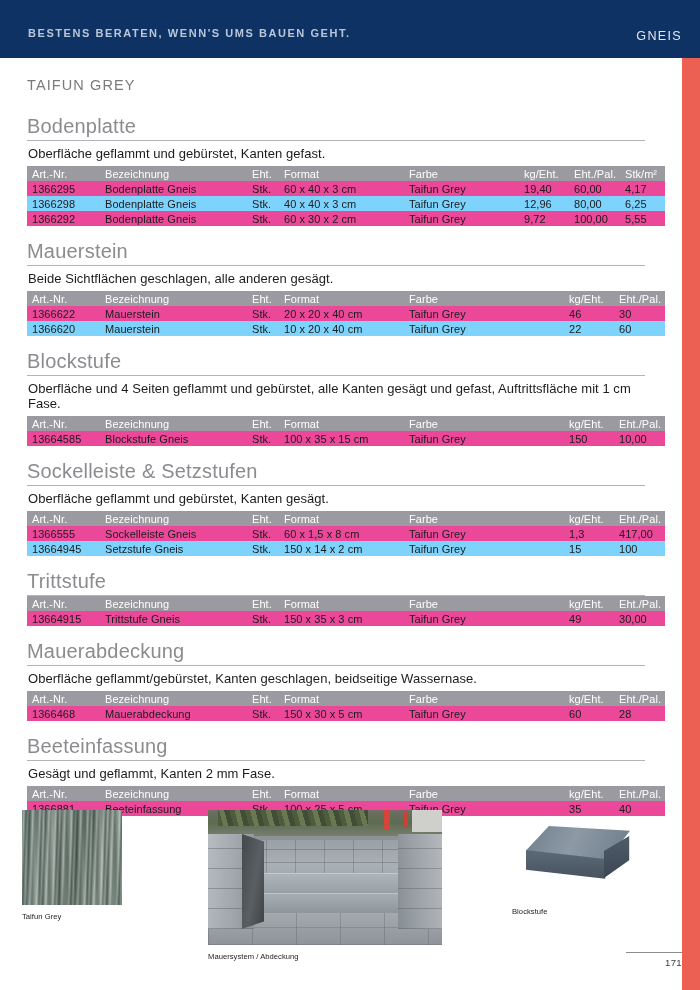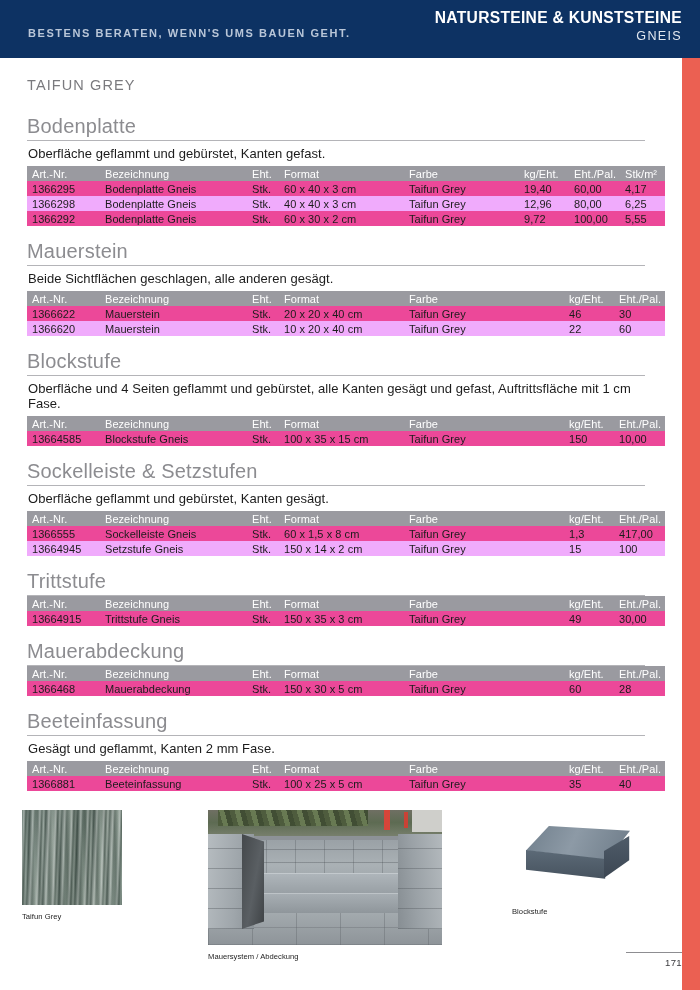--- a/index.html
+++ b/index.html
@@ -116,21 +116,21 @@
     vertical-align: middle;
   }
   table.spec tbody td {
     height: 15px;
     padding: 0 0 0 5px;
     color: #1c1c1c;
     vertical-align: middle;
     letter-spacing: 0.05px;
   }
   table.spec tbody tr.odd td  { background: #ec4899; }
-  table.spec tbody tr.even td { background: #f0abfc; }
+  table.spec tbody tr.even td { background: #7dd3fc; }
 
   
   .c-art    { width: 73px; }
   .c-bez    { width: 147px; }
   .c-eht    { width: 32px; }
   .c-format { width: 125px; }
   .c-farbe  { width: 115px; }
   .c-kg     { width: 50px; }
   .c-pal    { width: 51px; }
   .c-stk    { width: 45px; }
@@ -291,21 +291,20 @@
     letter-spacing: 0.3px;
   }
 </style>
 </head>
 <body>
 
 <div id="page">
 
   <div class="header-bar">
     <div class="header-tagline">BESTENS BERATEN, WENN'S UMS BAUEN GEHT.</div>
-    <div class="header-title">NATURSTEINE &amp; KUNSTSTEINE</div>
     <div class="header-subtitle">GNEIS</div>
   </div>
 
   <div class="side-accent"></div>
 
   <div class="content">
     <h1 class="page-title">TAIFUN GREY</h1>
     <div id="sections-host">
         <div class="section">
           <h2 class="section-heading">Bodenplatte</h2>
@@ -527,20 +526,21 @@
                 <td>150 x 35 x 3 cm</td>
                 <td>Taifun Grey</td>
                 <td>49</td>
                 <td>30,00</td>
               </tr>
             </tbody>
           </table>
         </div>
         <div class="section">
           <h2 class="section-heading">Mauerabdeckung</h2>
+          <div class="section-desc">Oberfläche geflammt/gebürstet, Kanten geschlagen, beidseitige Wassernase.</div>
           <table class="spec w7">
             <colgroup>
               <col class="c-art">
               <col class="c-bez">
               <col class="c-eht">
               <col class="c-format">
               <col class="c-farbe">
               <col class="c-kg">
               <col class="c-pal">
             </colgroup>

